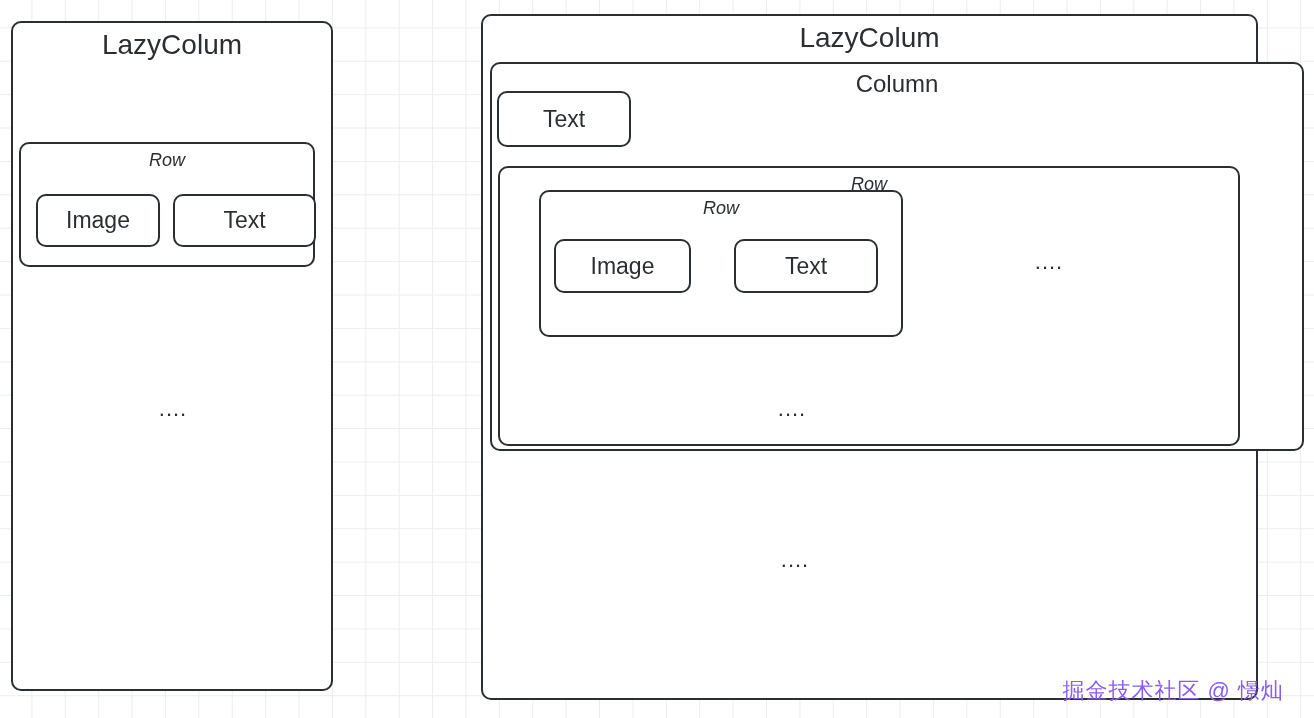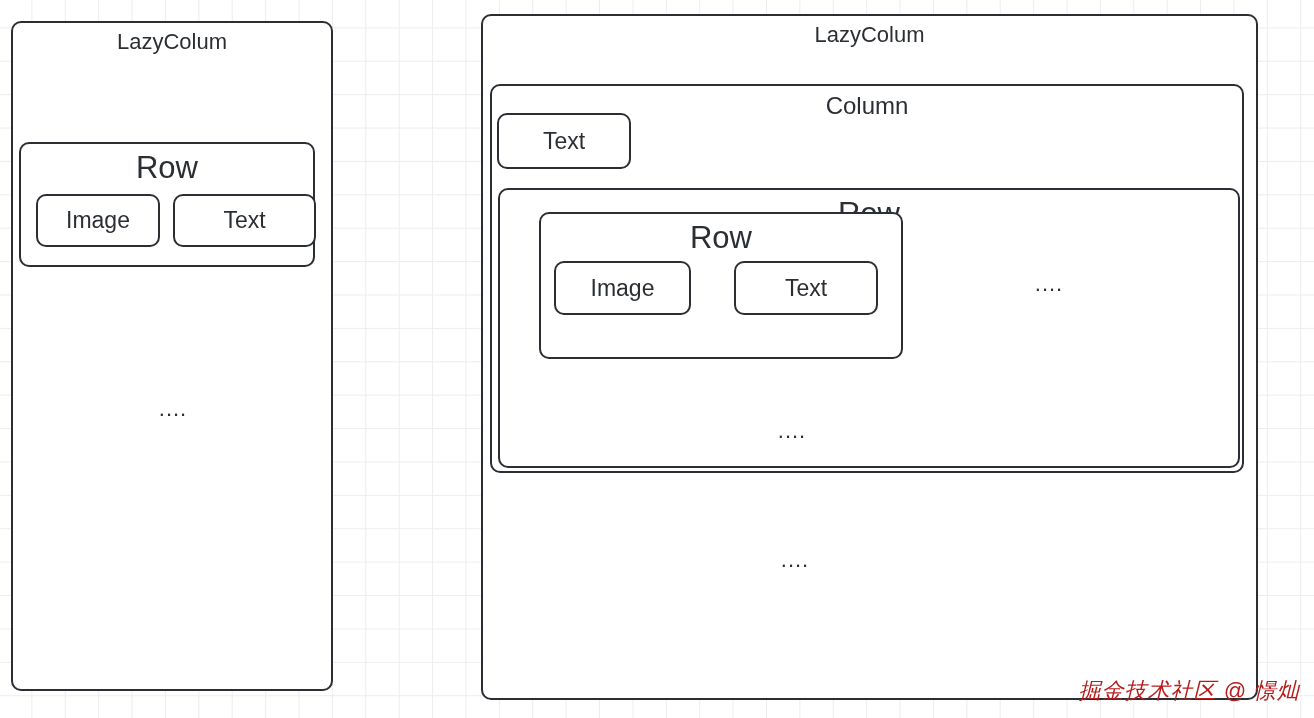--- a/index.html
+++ b/index.html
@@ -42,48 +42,47 @@
   
   .leaf{
     display:flex;align-items:center;justify-content:center;
   }
   .leaf .box-label{
     position:static;
     text-align:left;
   }
 
   
-  .fs-lc   { font-size:22px; }   
+  .fs-lc   { font-size:28px; }   
   .fs-col  { font-size:24px; }   
-  .fs-row  { font-size:31px; }   
+  .fs-row  { font-size:18px;font-style:italic; }   
   .fs-leaf { font-size:23px; }   
 
   
   .ellipsis{
     position:absolute;
     color:#2b2f33;
     font-size:22px;
     letter-spacing:1px;
     line-height:1;
     white-space:nowrap;
     transform:translateX(-50%);
     pointer-events:none;
   }
 
   
   #watermark{
     position:absolute;
-    right:14px;
+    right:30px;
     bottom:12px;
     font-size:22px;
-    color:#b91c1c;
+    color:#8b5cf6;
     white-space:nowrap;
     letter-spacing:1px;
     pointer-events:none;
-    font-style:italic;
   }
 </style>
 </head>
 <body>
 
 <div id="grid-background"></div>
 
 <div class="box" id="left-lazycolumn" style="left:11px;top:21px;width:322px;height:670px;">
 
   <div class="box-label label-top fs-lc">LazyColum</div>
@@ -101,21 +100,21 @@
     </div>
   </div>
 
   <div class="ellipsis" style="left:160px;top:375px;">....</div>
 </div>
 
 <div class="box" id="right-lazycolumn" style="left:481px;top:14px;width:777px;height:686px;">
 
   <div class="box-label label-top fs-lc">LazyColum</div>
 
-  <div class="box" id="right-column" style="left:7px;top:68px;width:754px;height:389px;padding-left:32px;">
+  <div class="box" id="right-column" style="left:7px;top:46px;width:814px;height:389px;padding-left:32px;">
 
     <div class="box-label label-top fs-col">Column</div>
 
     <div class="box leaf" style="left:5px;top:27px;width:134px;height:56px;">
       <span class="box-label fs-leaf">Text</span>
     </div>
 
     <div class="box" id="right-outer-row" style="left:6px;top:102px;width:742px;height:280px;">
 
       <div class="box-label label-top fs-row">Row</div>

